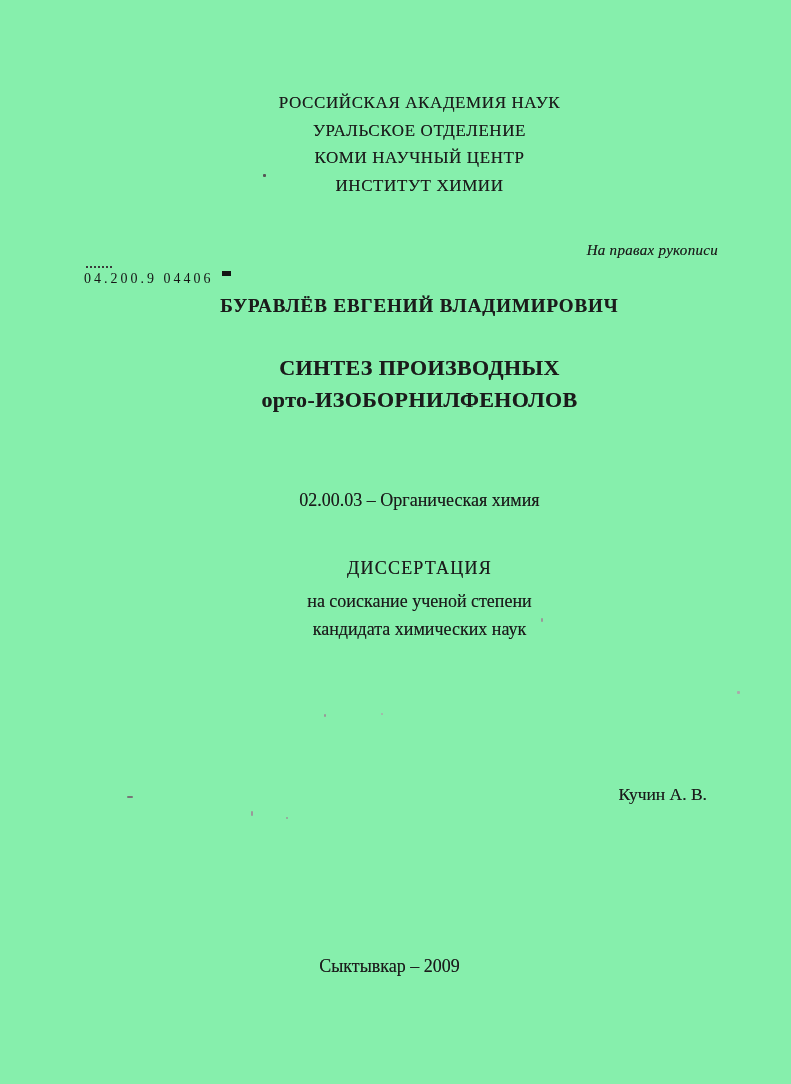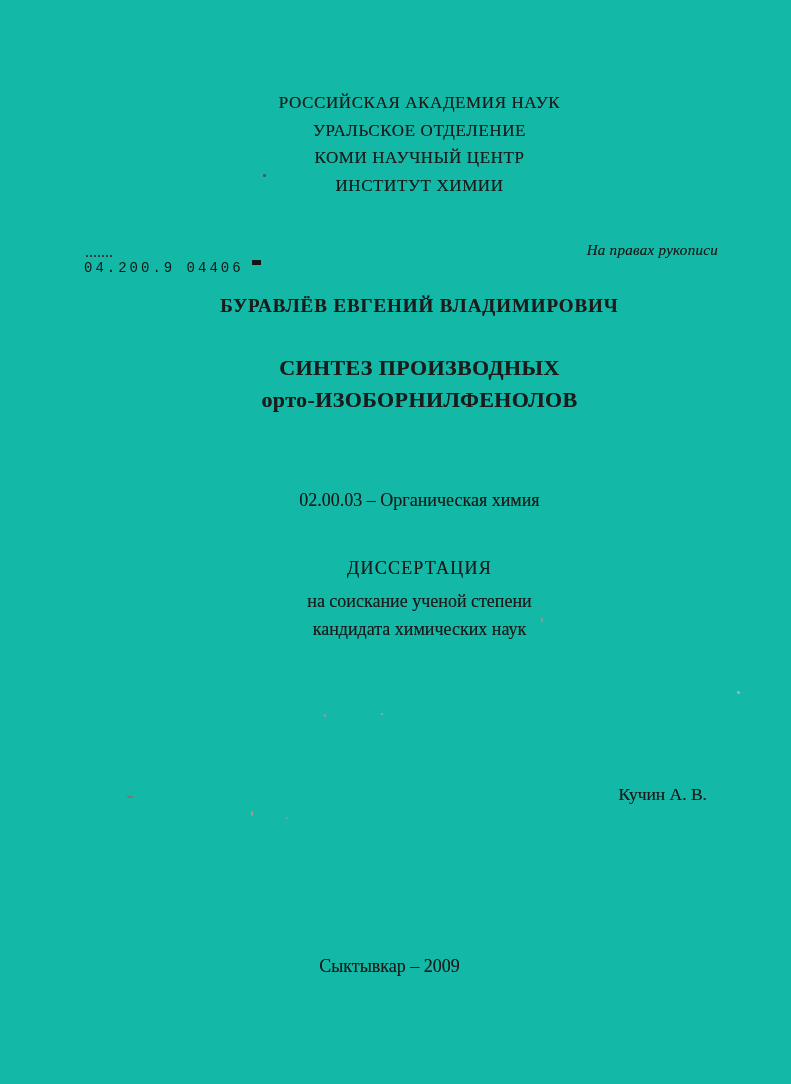--- a/index.html
+++ b/index.html
@@ -1,20 +1,20 @@
 <!DOCTYPE html>
 <html><head>
 <meta charset="utf-8">
 <style>
   html, body { margin: 0; padding: 0; background: #ffffff; }
   .page {
     position: relative;
     width: 791px;
     height: 1084px;
-    background: #14b8a6;
+    background: #86efac;
     font-family: "Liberation Serif", serif;
     color: #1b1b1b;
     overflow: hidden;
     text-shadow: 0 0 0.5px rgba(20,20,20,0.55);
   }
   .center-line {
     position: absolute;
     left: 0;
     width: 100%;
     text-align: center;
@@ -32,22 +32,22 @@
     top: 242px;
     right: 73px;
     font-style: italic;
     font-size: 15px;
     letter-spacing: 0.3px;
   }
 
   .stamp {
     position: absolute;
     left: 84px;
-    top: 260px;
-    font-family: Liberation Mono, monospace;
+    top: 271px;
+    font-family: Liberation Serif, serif;
     font-size: 14px;
     letter-spacing: 3px;
     color: #161616;
     text-shadow: none;
     white-space: nowrap;
   }
   .stamp-overline {
     position: absolute;
     left: 2px;
     top: -5px;

